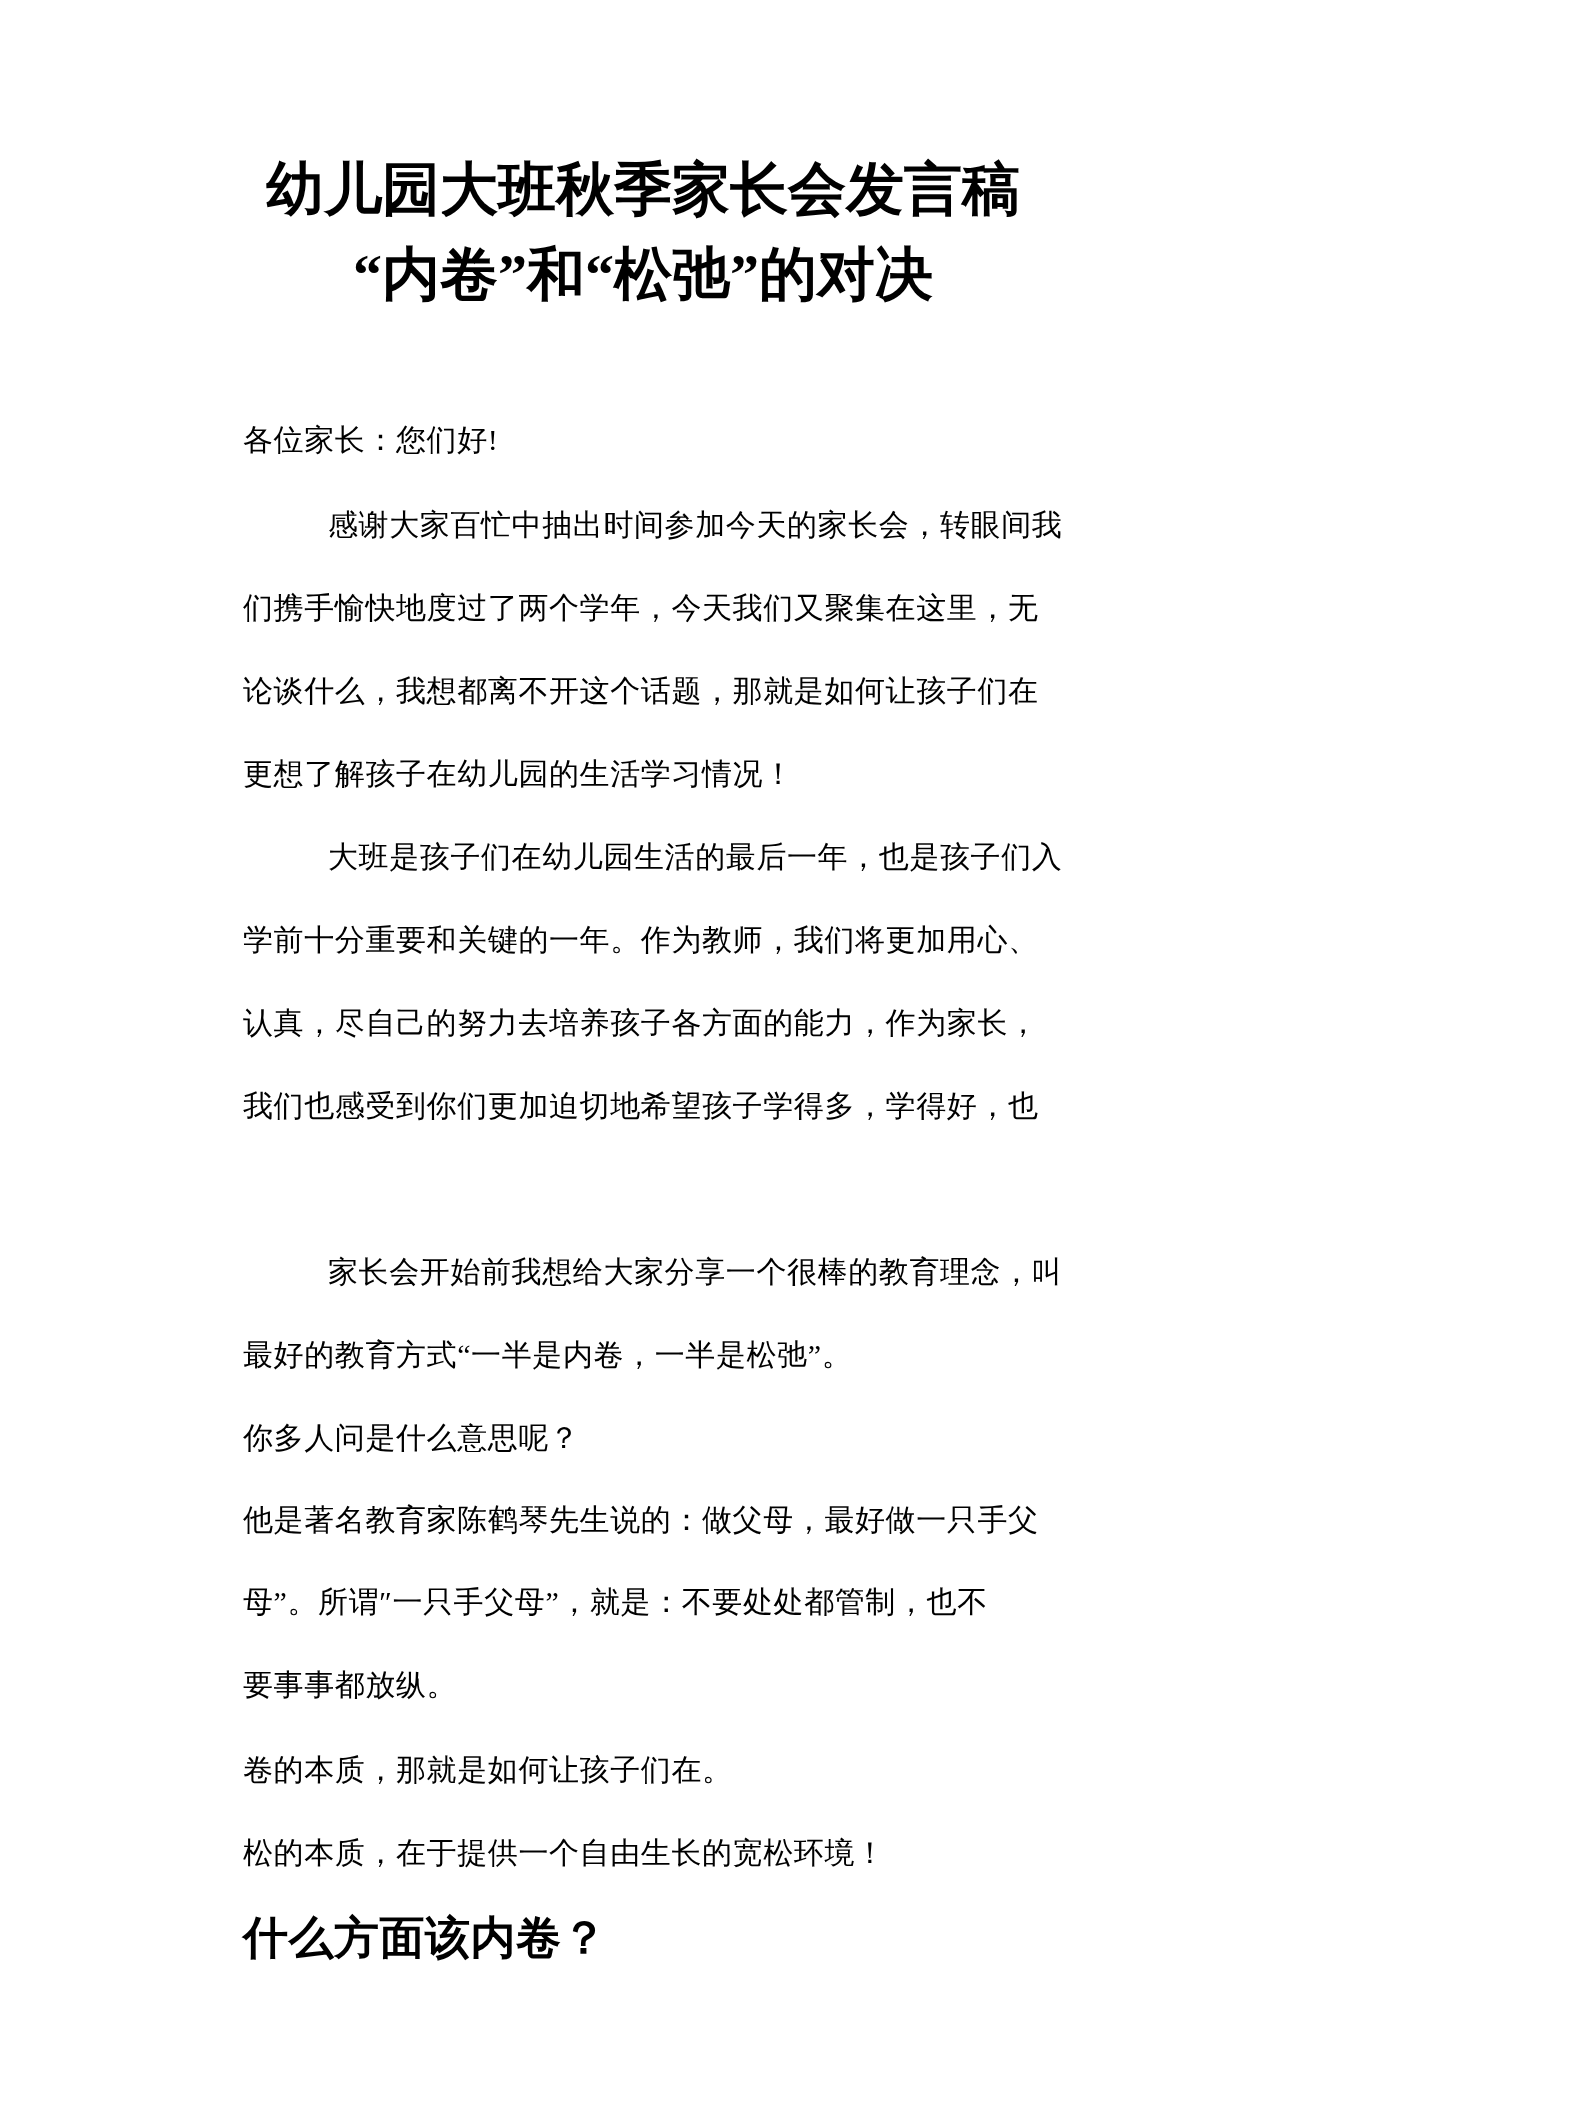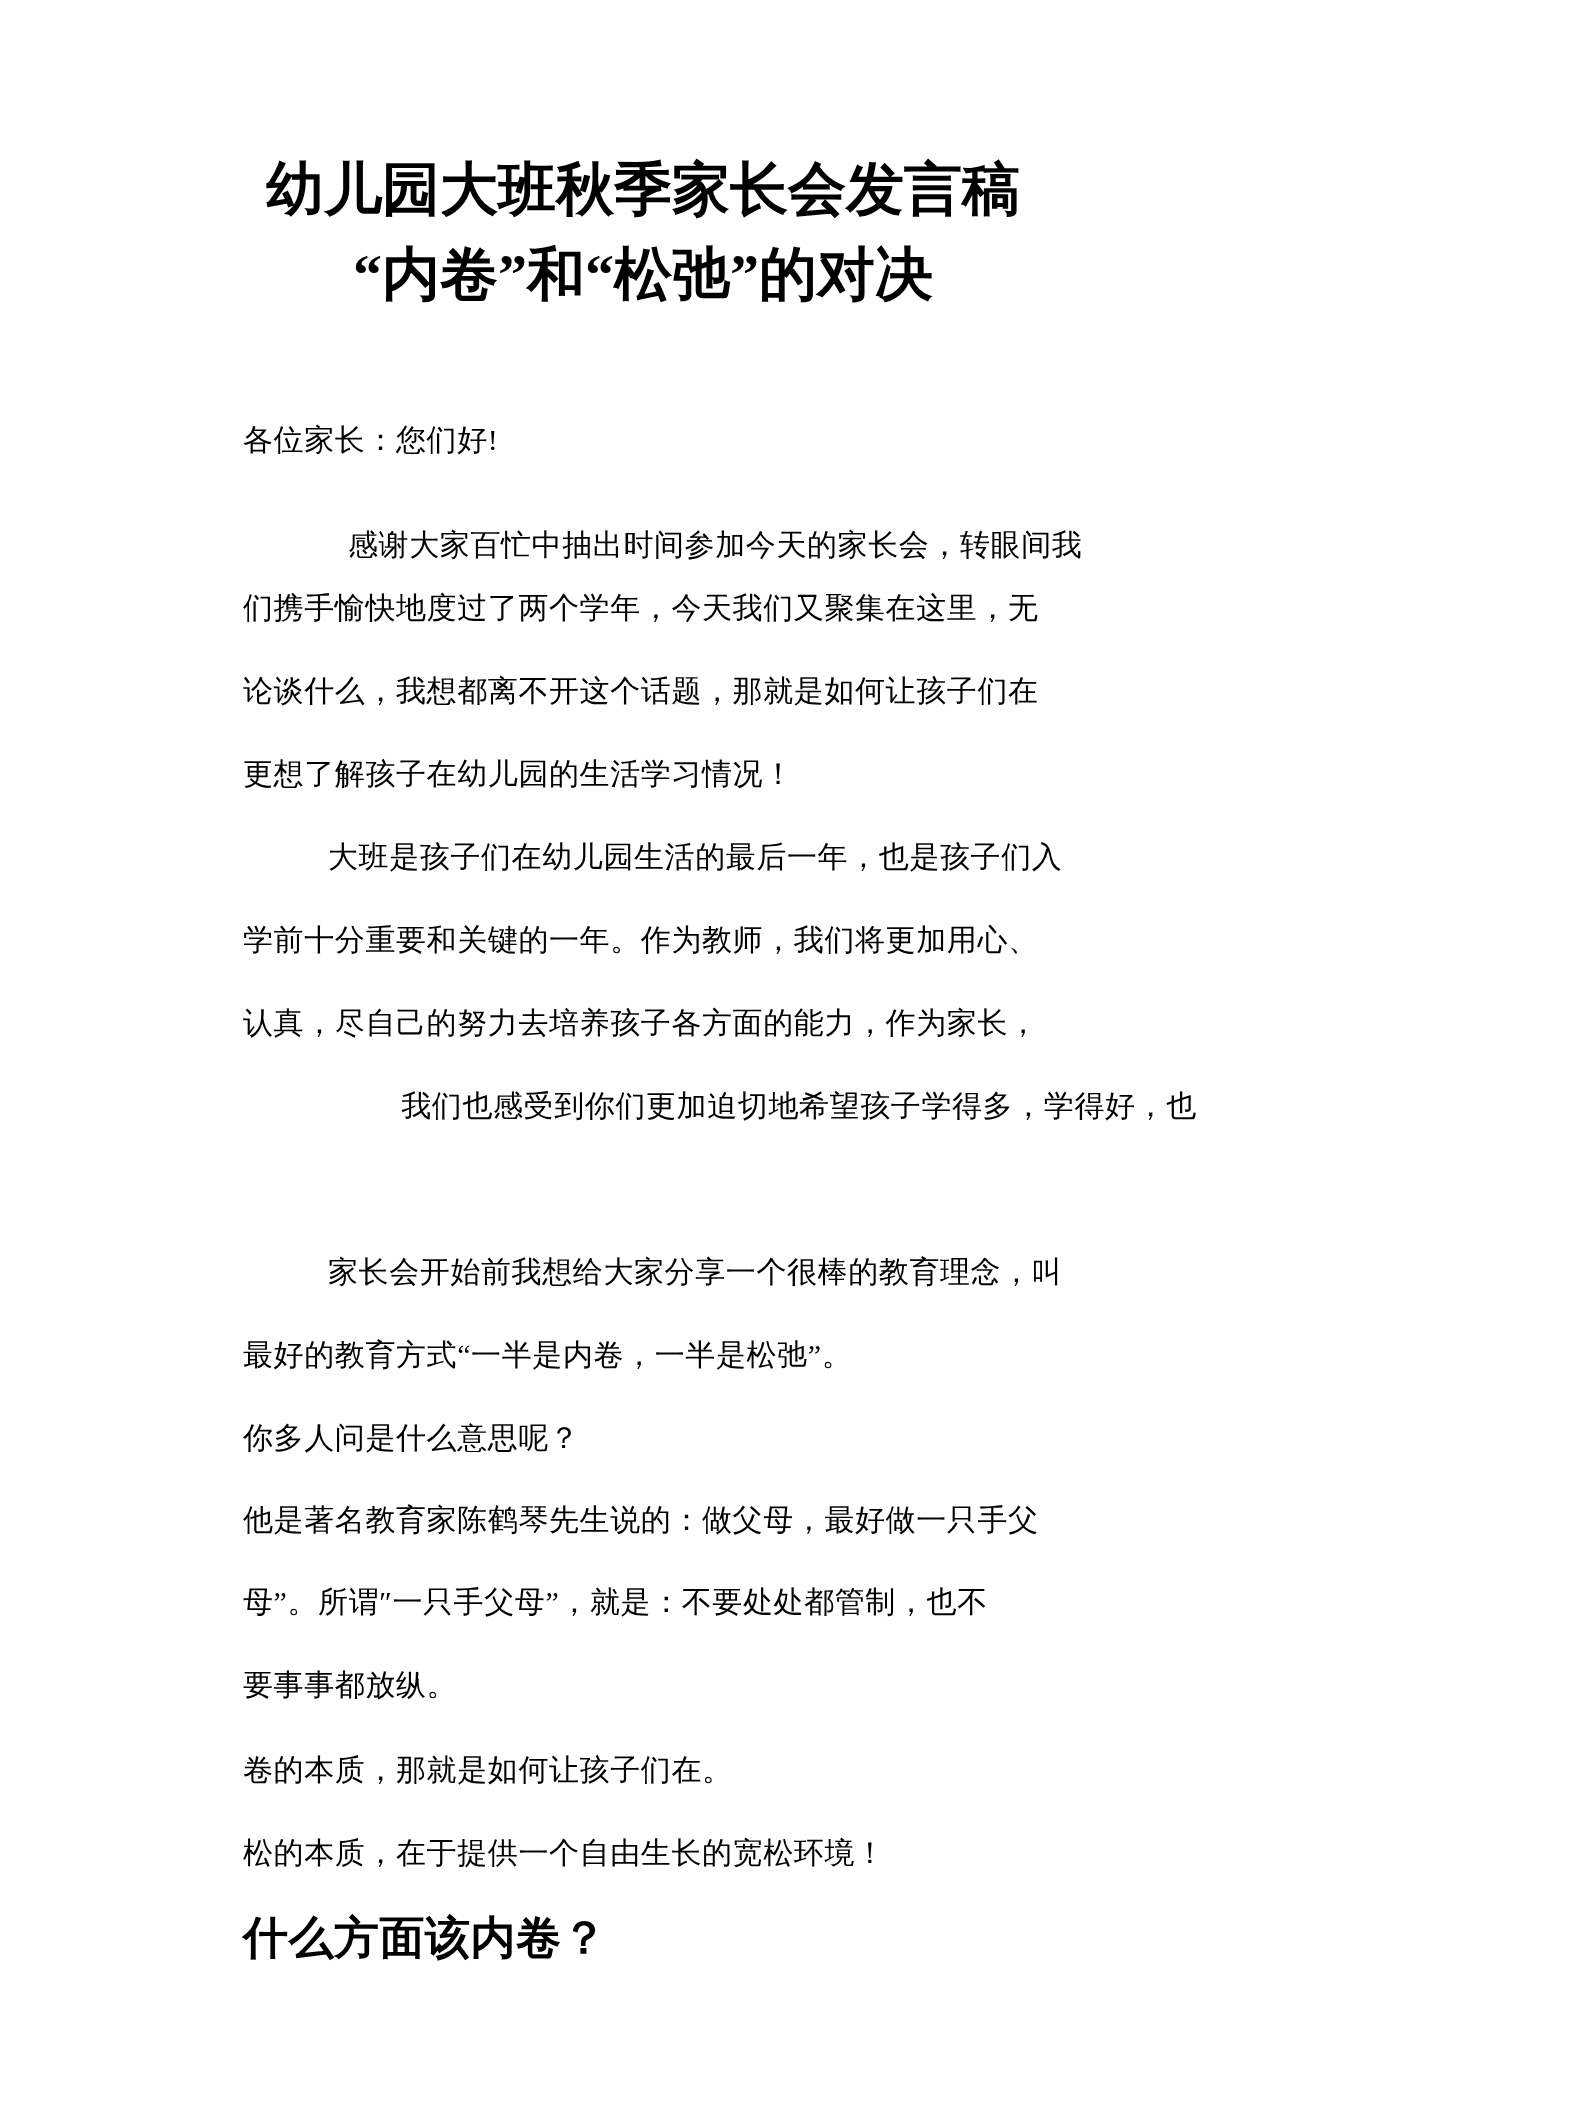--- a/index.html
+++ b/index.html
@@ -62,29 +62,29 @@
 </head>
 <body>
 
 <div class="page">
 
   <div class="title-line" style="top:155px;">幼儿园大班秋季家长会发言稿</div>
   <div class="title-line" style="top:240px;">“内卷”和“松弛”的对决</div>
 
   <div class="line" style="top:412px;">各位家长：您们好!</div>
 
-  <div class="line indent" style="top:517px;margin-left:20px;">感谢大家百忙中抽出时间参加今天的家长会，转眼间我</div>
+  <div class="line indent" style="top:497px;">感谢大家百忙中抽出时间参加今天的家长会，转眼间我</div>
   <div class="line" style="top:580px;">们携手愉快地度过了两个学年，今天我们又聚集在这里，无</div>
   <div class="line" style="top:663px;">论谈什么，我想都离不开这个话题，那就是如何让孩子们在</div>
   <div class="line" style="top:746px;">更想了解孩子在幼儿园的生活学习情况！</div>
 
   <div class="line indent" style="top:829px;">大班是孩子们在幼儿园生活的最后一年，也是孩子们入</div>
   <div class="line" style="top:912px;">学前十分重要和关键的一年。作为教师，我们将更加用心、</div>
   <div class="line" style="top:995px;">认真，尽自己的努力去培养孩子各方面的能力，作为家长，</div>
-  <div class="line" style="top:1078px;text-align:center;">我们也感受到你们更加迫切地希望孩子学得多，学得好，也</div>
+  <div class="line" style="top:1078px;">我们也感受到你们更加迫切地希望孩子学得多，学得好，也</div>
 
   <div class="line indent" style="top:1244px;">家长会开始前我想给大家分享一个很棒的教育理念，叫</div>
   <div class="line" style="top:1327px;">最好的教育方式“一半是内卷，一半是松弛”。</div>
 
   <div class="line" style="top:1410px;">你多人问是什么意思呢？</div>
 
   <div class="line" style="top:1492px;">他是著名教育家陈鹤琴先生说的：做父母，最好做一只手父</div>
   <div class="line" style="top:1574px;">母”。所谓″一只手父母”，就是：不要处处都管制，也不</div>
   <div class="line" style="top:1657px;">要事事都放纵。</div>
 

